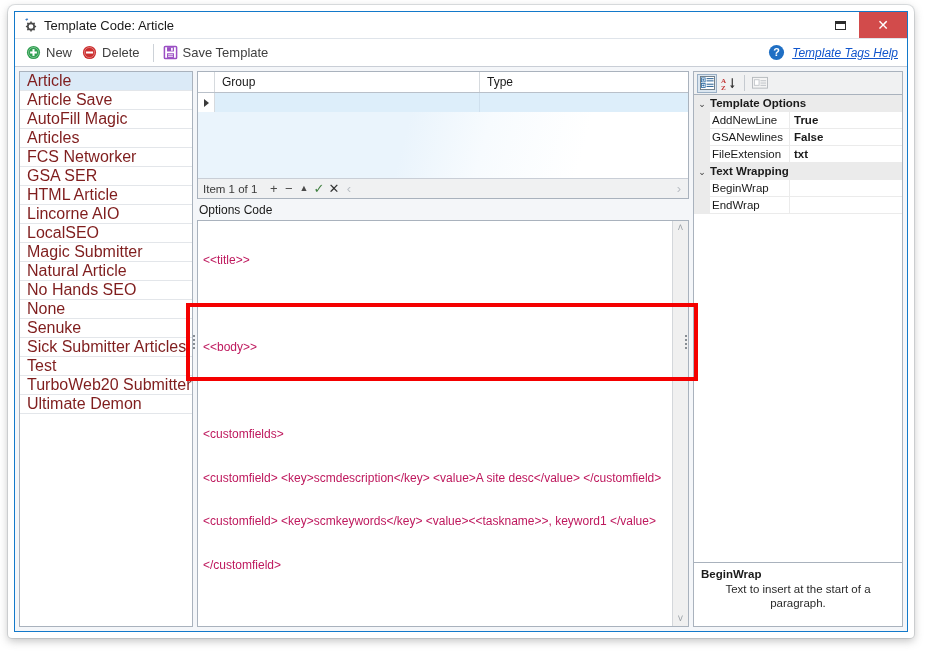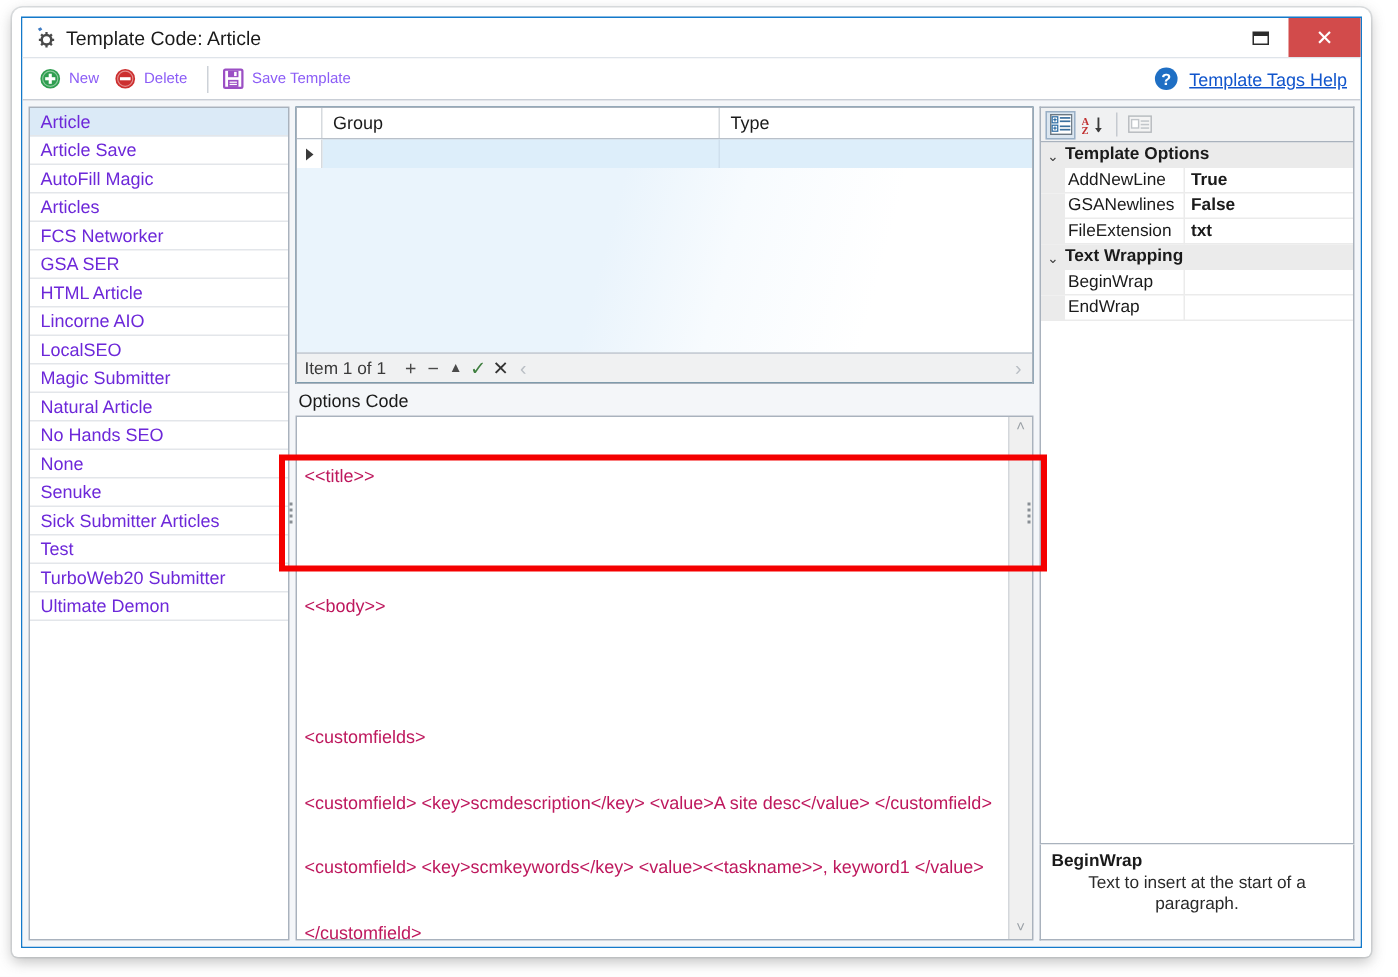--- a/index.html
+++ b/index.html
@@ -85,22 +85,22 @@
     display: flex;
     align-items: center;
     padding: 0 8px;
     flex: 0 0 auto;
     position: relative;
   }
   .tb-item {
     display: flex; align-items: center;
     height: 22px;
     padding: 0 7px 0 3px;
-    font-size: 10px;
-    color: #8b5cf6;
+    font-size: 13px;
+    color: #404040;
     cursor: default;
     white-space: nowrap;
   }
   .tb-item svg { margin-right: 5px; flex: 0 0 auto; }
   .tb-sep {
     width: 1px; height: 18px;
     background: #cdd2d8;
     margin: 0 6px;
   }
   #help-area {
@@ -109,20 +109,21 @@
     height: 100%;
     display: flex; align-items: center;
   }
   #help-link {
     font-size: 12px;
     color: #1155cc;
     text-decoration: underline;
     margin-left: 7px;
     cursor: pointer;
     white-space: nowrap;
+    font-style: italic;
   }
   
   #body {
     flex: 1 1 auto;
     display: flex;
     background: #f4f6f9;
     padding: 4px;
     gap: 4px;
     min-height: 0;
   }
@@ -131,41 +132,41 @@
     width: 174px;
     background: #ffffff;
     border: 1px solid #a9b2bd;
     overflow: hidden;
     flex: 0 0 auto;
   }
   .list-item {
     height: 19px;
     line-height: 18px;
     padding-left: 7px;
-    font-size: 12px;
-    color: #6d28d9;
+    font-size: 16px;
+    color: #7f1d1d;
     border-bottom: 1px solid #e3e6ea;
     white-space: nowrap;
     overflow: hidden;
     cursor: default;
   }
   .list-item.selected { background: #dbeaf7; }
   
   #center {
     flex: 1 1 auto;
     display: flex;
     flex-direction: column;
     min-width: 0;
     position: relative;
   }
   
   #grid {
-    height: 185px;
+    height: 128px;
     border: 1px solid #a9b2bd;
-    background: #0c4a6e;
+    background: #7f1d1d;
     display: flex;
     flex-direction: column;
     flex: 0 0 auto;
     overflow: hidden;
   }
   #grid-header {
     display: flex;
     height: 21px;
     background: #ffffff;
     border-bottom: 1px solid #b9c0c9;

